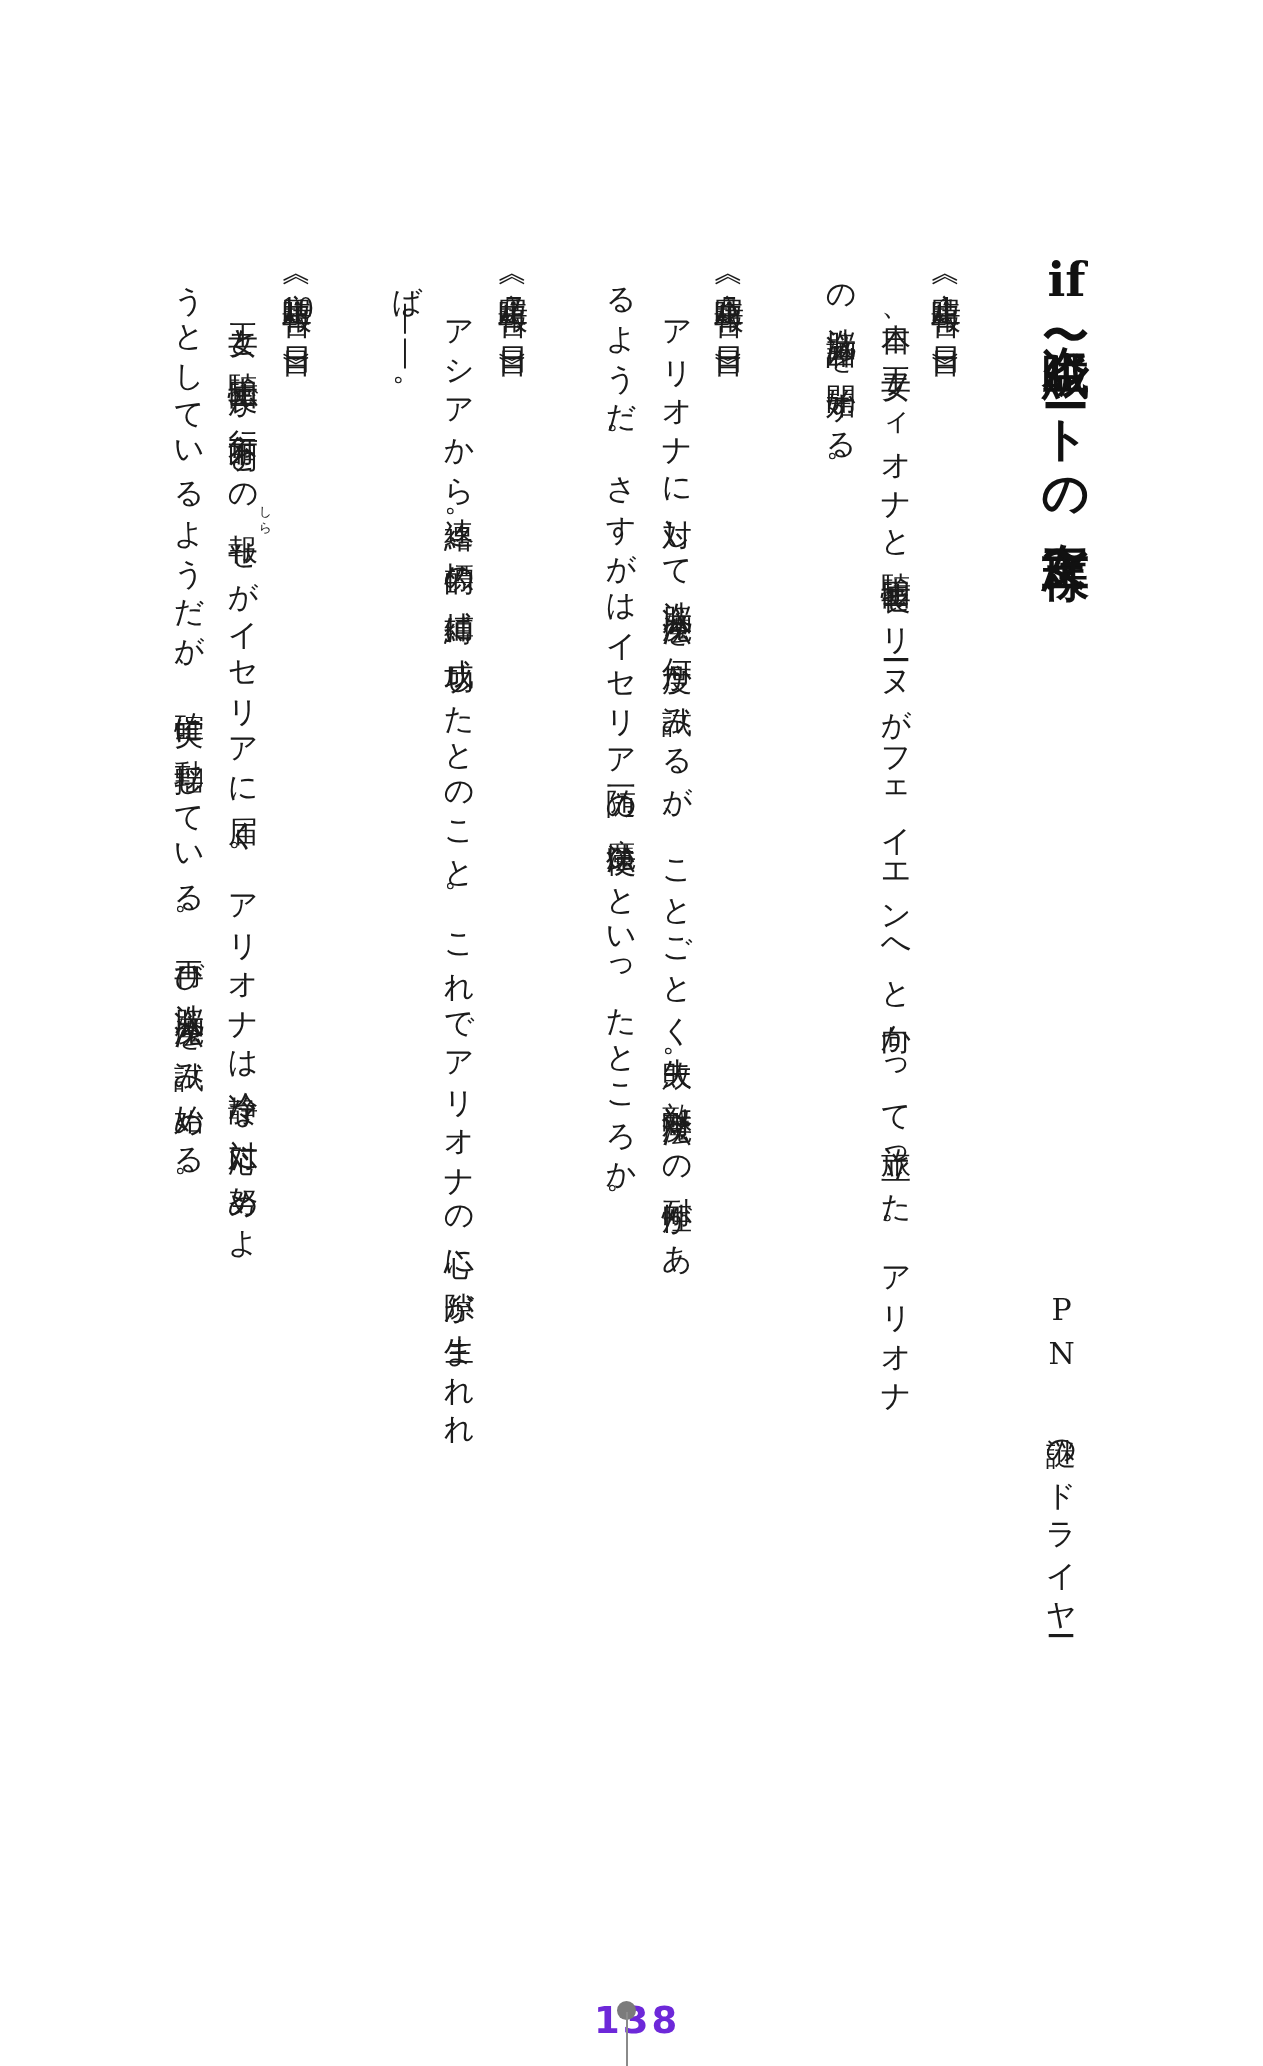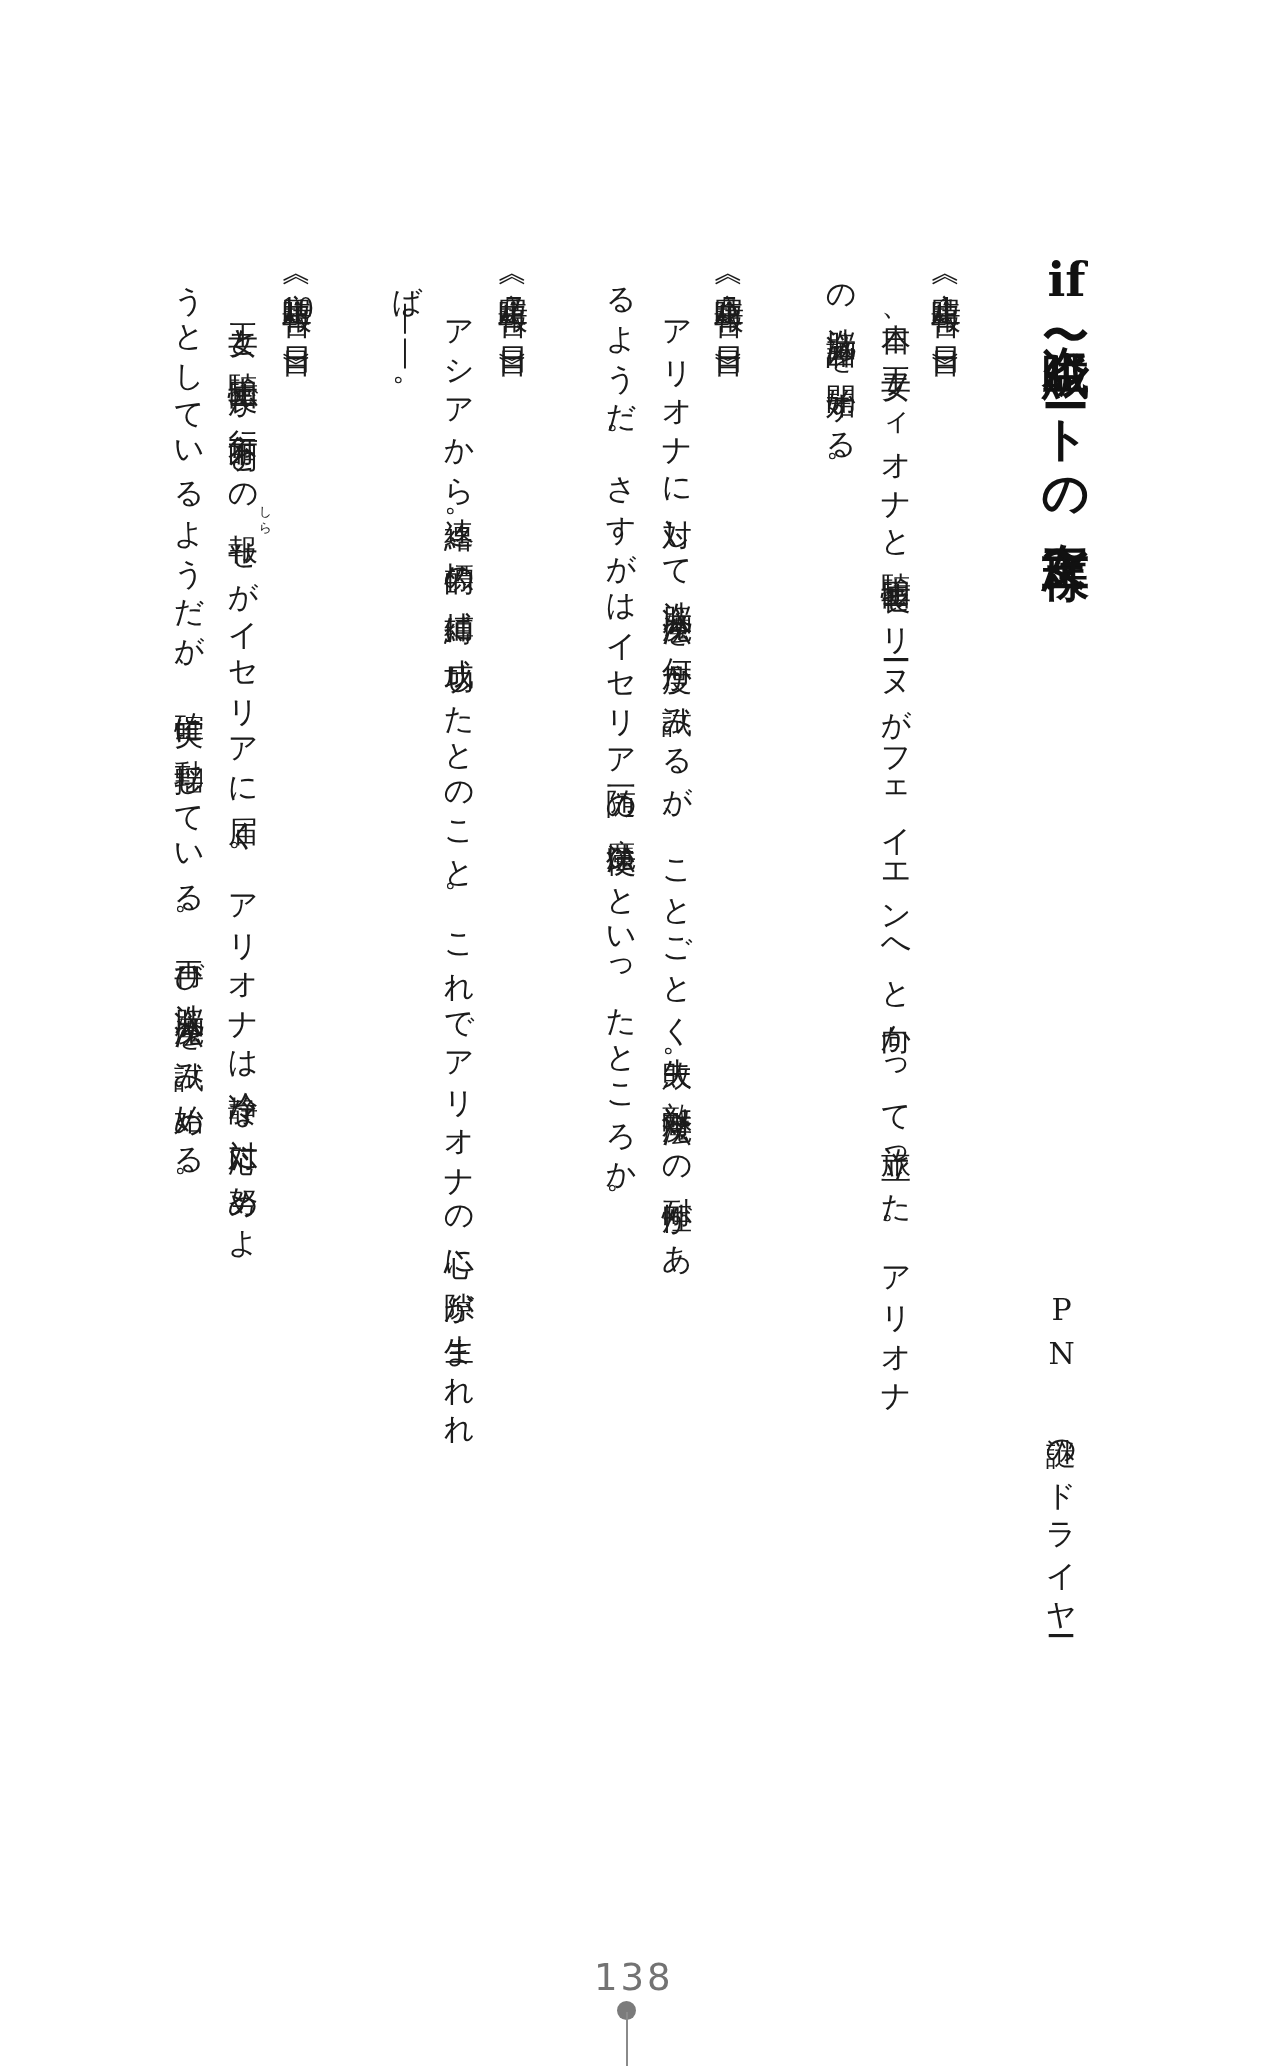--- a/index.html
+++ b/index.html
@@ -49,26 +49,26 @@
   .tcy { text-combine-upright: all; -webkit-text-combine: horizontal; }
   ruby rt {
     font-size: 13px;
     letter-spacing: 1px;
     color: #1b1b1b;
   }
   
   .page-num {
     position: absolute;
     left: 594px;
-    top: 1956px;
+    top: 1999px;
     font-family: "DejaVu Sans", "Liberation Sans", sans-serif;
-    font-weight: 400;
+    font-weight: 700;
     font-size: 37px;
     letter-spacing: 3px;
-    color: #737373;
+    color: #6d28d9;
   }
   .page-dot {
     position: absolute;
     left: 617px;
     top: 2001px;
     width: 19px;
     height: 19px;
     border-radius: 50%;
     background: #7b7b7b;
   }

